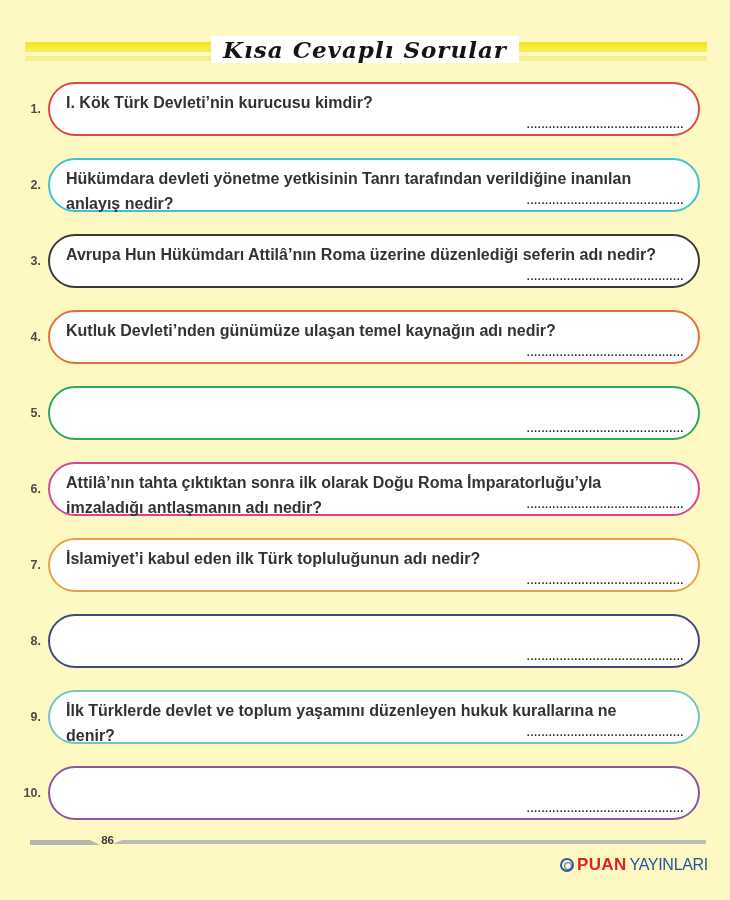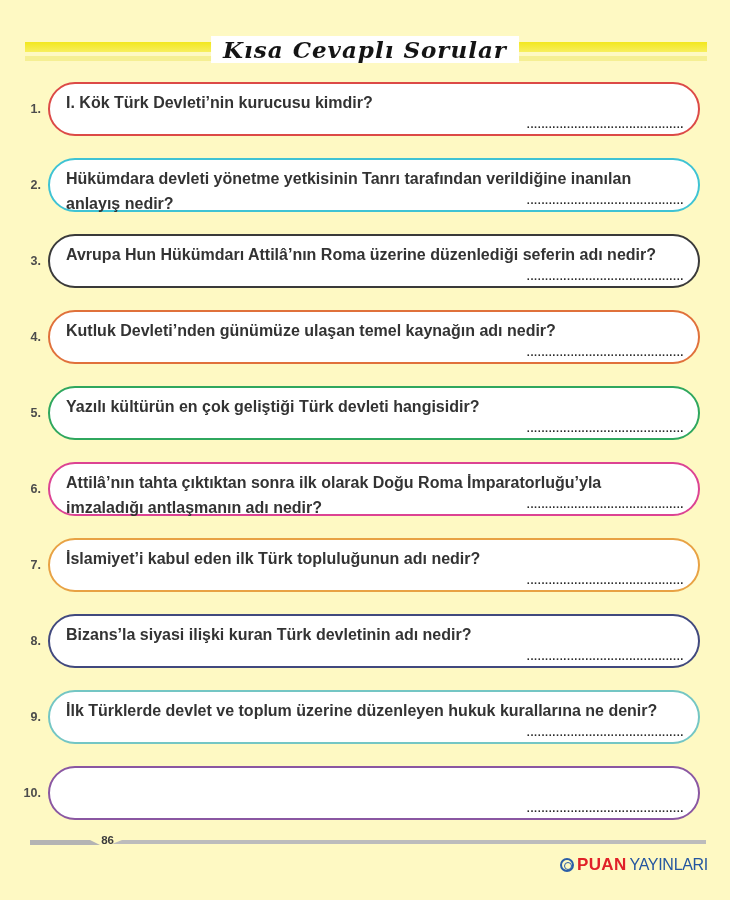--- a/index.html
+++ b/index.html
@@ -159,21 +159,20 @@
       <div class="q-num">4.</div>
       <div class="q-box" style="border-color: rgb(224, 113, 59);">
         <div class="q-text">Kutluk Devleti’nden günümüze ulaşan temel kaynağın adı nedir?</div>
         <div class="q-dots">...........................................</div>
       </div>
     </div>
 
     <div class="q-row">
       <div class="q-num">5.</div>
       <div class="q-box" style="border-color: rgb(47, 167, 94);">
-        <div class="q-text">Yazılı kültürün en çok geliştiği Türk devleti hangisidir?</div>
         <div class="q-dots">...........................................</div>
       </div>
     </div>
 
     <div class="q-row">
       <div class="q-num">6.</div>
       <div class="q-box" style="border-color: rgb(220, 67, 147);">
         <div class="q-text">Attilâ’nın tahta çıktıktan sonra ilk olarak Doğu Roma İmparatorluğu’yla imzaladığı antlaşmanın adı nedir?</div>
         <div class="q-dots">...........................................</div>
       </div>
@@ -183,29 +182,28 @@
       <div class="q-num">7.</div>
       <div class="q-box" style="border-color: rgb(232, 162, 68);">
         <div class="q-text">İslamiyet’i kabul eden ilk Türk topluluğunun adı nedir?</div>
         <div class="q-dots">...........................................</div>
       </div>
     </div>
 
     <div class="q-row">
       <div class="q-num">8.</div>
       <div class="q-box" style="border-color: rgb(65, 73, 126);">
-        <div class="q-text">Bizans’la siyasi ilişki kuran Türk devletinin adı nedir?</div>
         <div class="q-dots">...........................................</div>
       </div>
     </div>
 
     <div class="q-row">
       <div class="q-num">9.</div>
       <div class="q-box" style="border-color: rgb(116, 198, 196);">
-        <div class="q-text">İlk Türklerde devlet ve toplum üzerine düzenleyen hukuk kurallarına ne denir?</div>
+        <div class="q-text">İlk Türklerde devlet ve toplum yaşamını düzenleyen hukuk kurallarına ne denir?</div>
         <div class="q-dots">...........................................</div>
       </div>
     </div>
 
     <div class="q-row">
       <div class="q-num">10.</div>
       <div class="q-box" style="border-color: rgb(138, 87, 162);">
         <div class="q-dots">...........................................</div>
       </div>
     </div>

